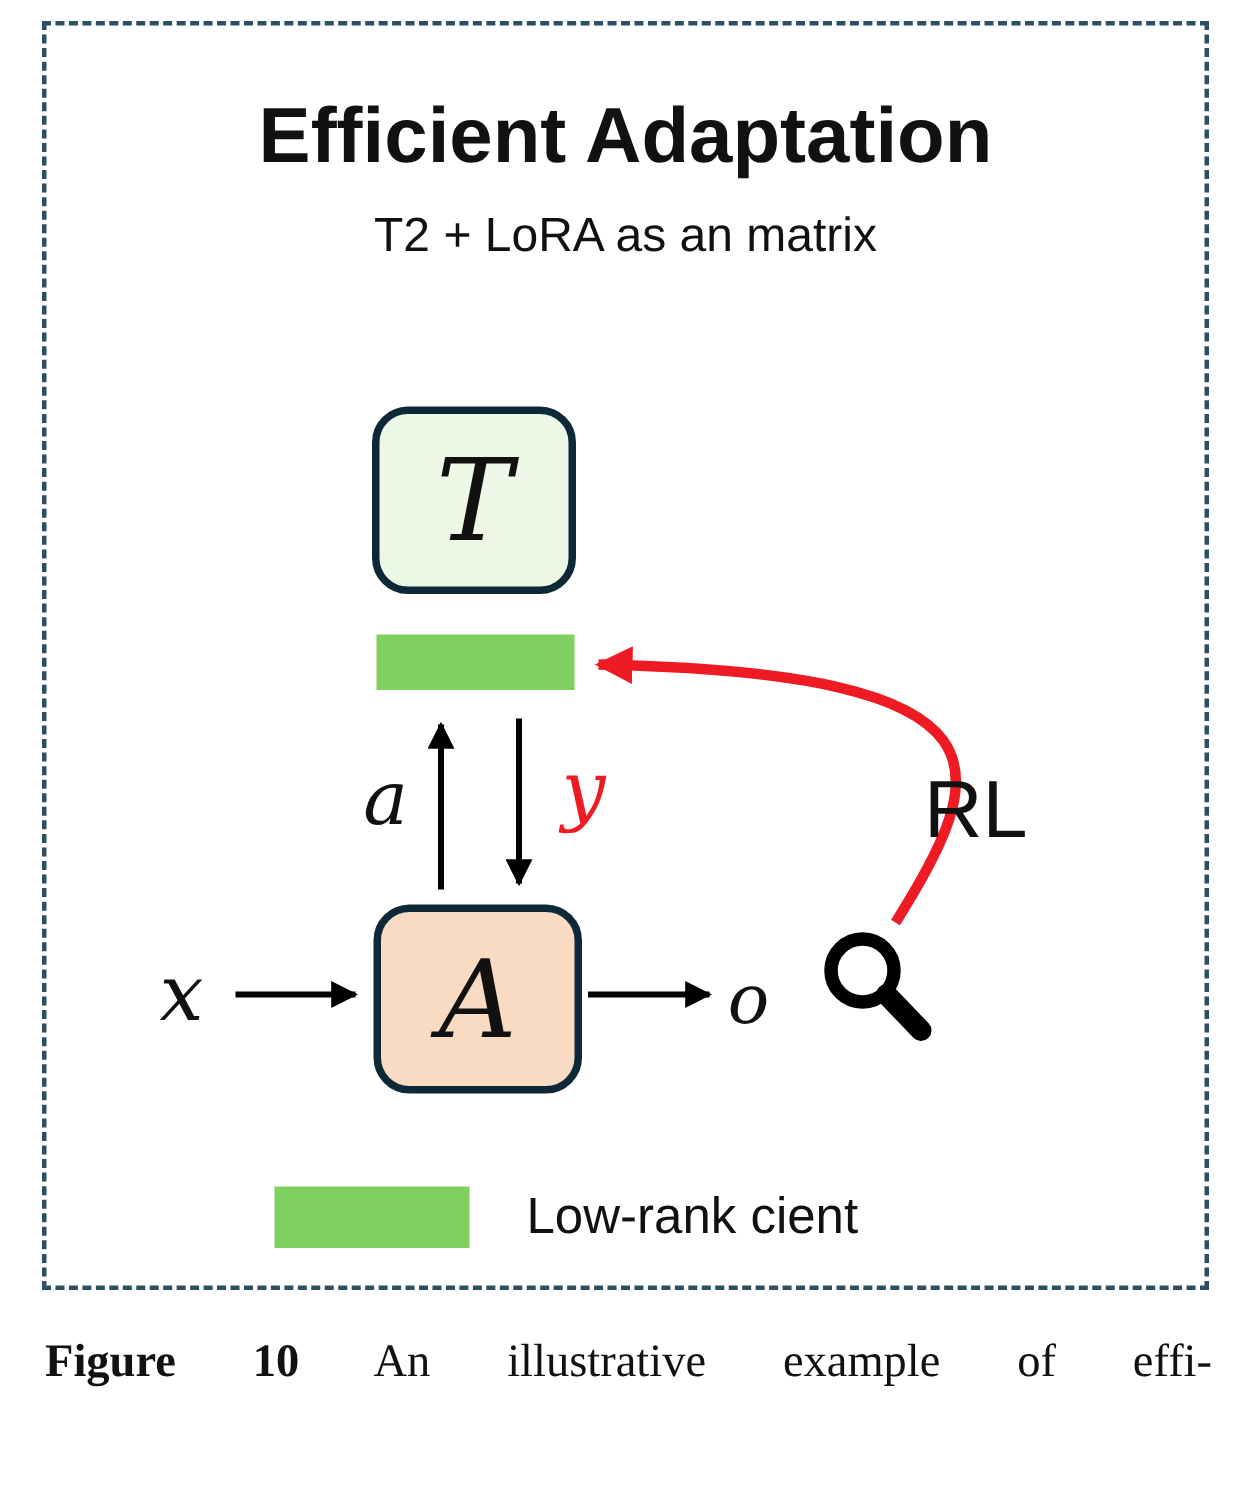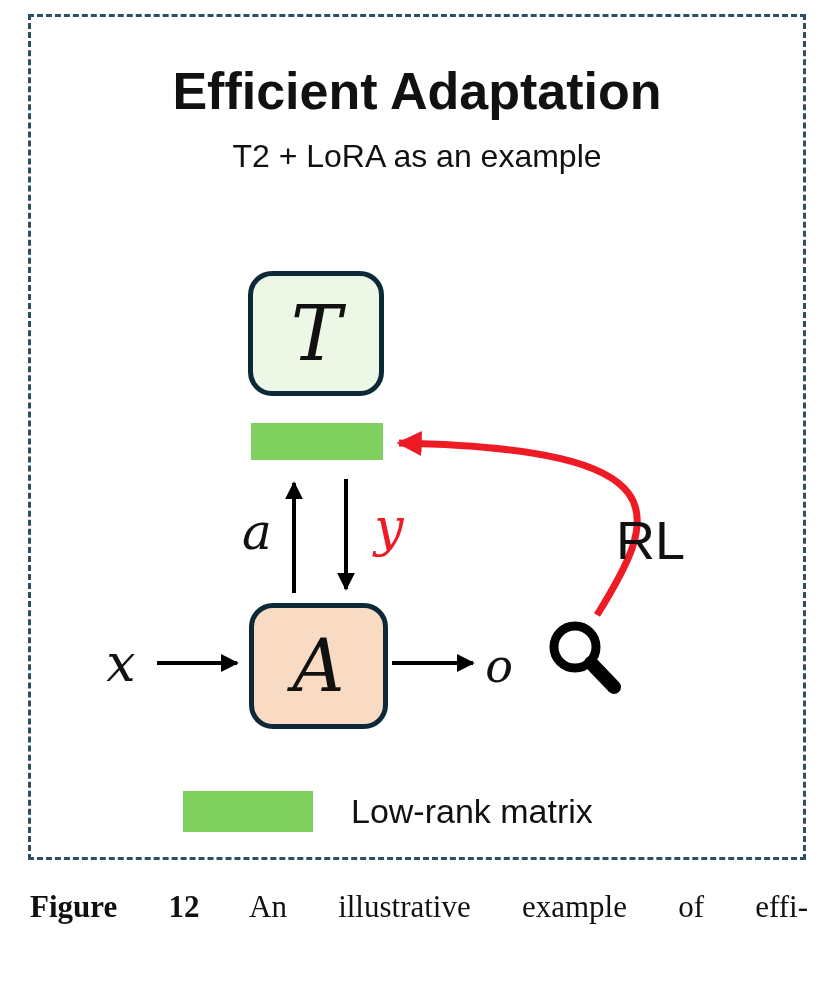--- a/index.html
+++ b/index.html
@@ -42,21 +42,21 @@
   .caption-label{font-weight:bold;}
 </style>
 </head>
 <body>
 
 <div class="page">
 
   <div class="figure-box">
 
     <div class="abs title">Efficient Adaptation</div>
-    <div class="abs subtitle">T2 + LoRA as an example</div>
+    <div class="abs subtitle">T2 + LoRA as an matrix</div>
 
     <svg class="abs diagram-svg" width="778" height="846" viewBox="0 0 778 846" xmlns="http://www.w3.org/2000/svg">
       <defs>
         <marker id="headBlack" viewBox="0 0 10 10" refX="9" refY="5" markerWidth="4.5" markerHeight="4.5" orient="auto">
           <path class="head-black" d="M0,0 L10,5 L0,10 Z"></path>
         </marker>
         <marker id="headRed" viewBox="0 0 10 10" refX="9" refY="5" markerWidth="3.6" markerHeight="3.6" orient="auto">
           <path class="head-red" d="M0,0 L10,5 L0,10 Z"></path>
         </marker>
       </defs>
@@ -84,21 +84,21 @@
       <span class="script-letter a-letter">A</span>
     </div>
 
     <div class="abs math label-a">a</div>
     <div class="abs math label-y">y</div>
     <div class="abs math label-x">x</div>
     <div class="abs math label-o">o</div>
     <div class="abs math label-rl">RL</div>
 
     <div class="abs green-bar bar-legend"></div>
-    <div class="abs legend-text">Low-rank matrix</div>
+    <div class="abs legend-text">Low-rank cient</div>
 
   </div>
 
   <div class="caption">
-    <div class="caption-line1"><span class="caption-label">Figure 12</span> <span>An illustrative example of effi-</span></div>
+    <div class="caption-line1"><span class="caption-label">Figure 10</span> <span>An illustrative example of effi-</span></div>
   </div>
 
 </div>
 
 </body></html>

